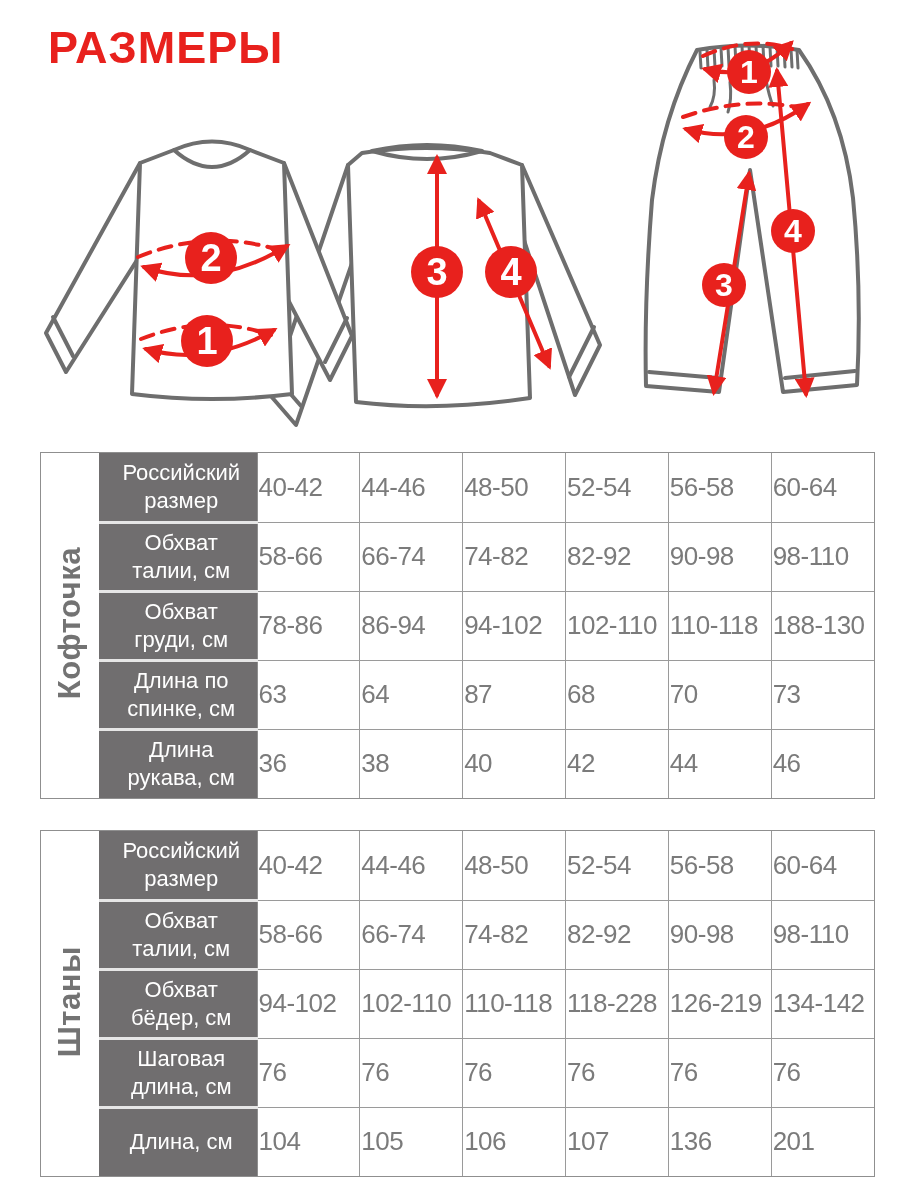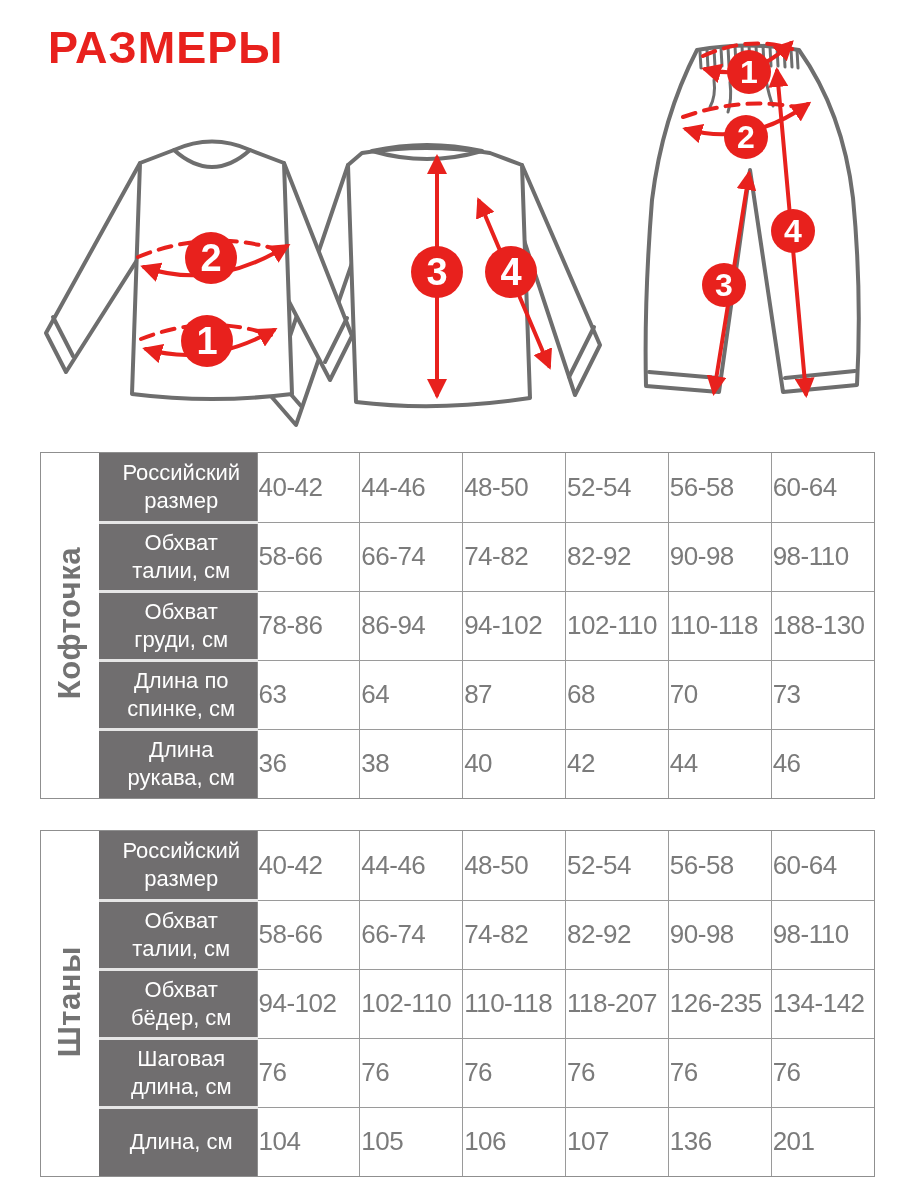--- a/index.html
+++ b/index.html
@@ -242,22 +242,22 @@
             <td class="val">74-82</td>
             <td class="val">82-92</td>
             <td class="val">90-98</td>
             <td class="val">98-110</td>
           </tr>
           <tr>
             <th class="rowhdr">Обхват бёдер, см</th>
             <td class="val">94-102</td>
             <td class="val">102-110</td>
             <td class="val">110-118</td>
-            <td class="val">118-207</td>
-            <td class="val">126-235</td>
+            <td class="val">118-228</td>
+            <td class="val">126-219</td>
             <td class="val">134-142</td>
           </tr>
           <tr>
             <th class="rowhdr">Шаговая длина, см</th>
             <td class="val">76</td>
             <td class="val">76</td>
             <td class="val">76</td>
             <td class="val">76</td>
             <td class="val">76</td>
             <td class="val">76</td>

